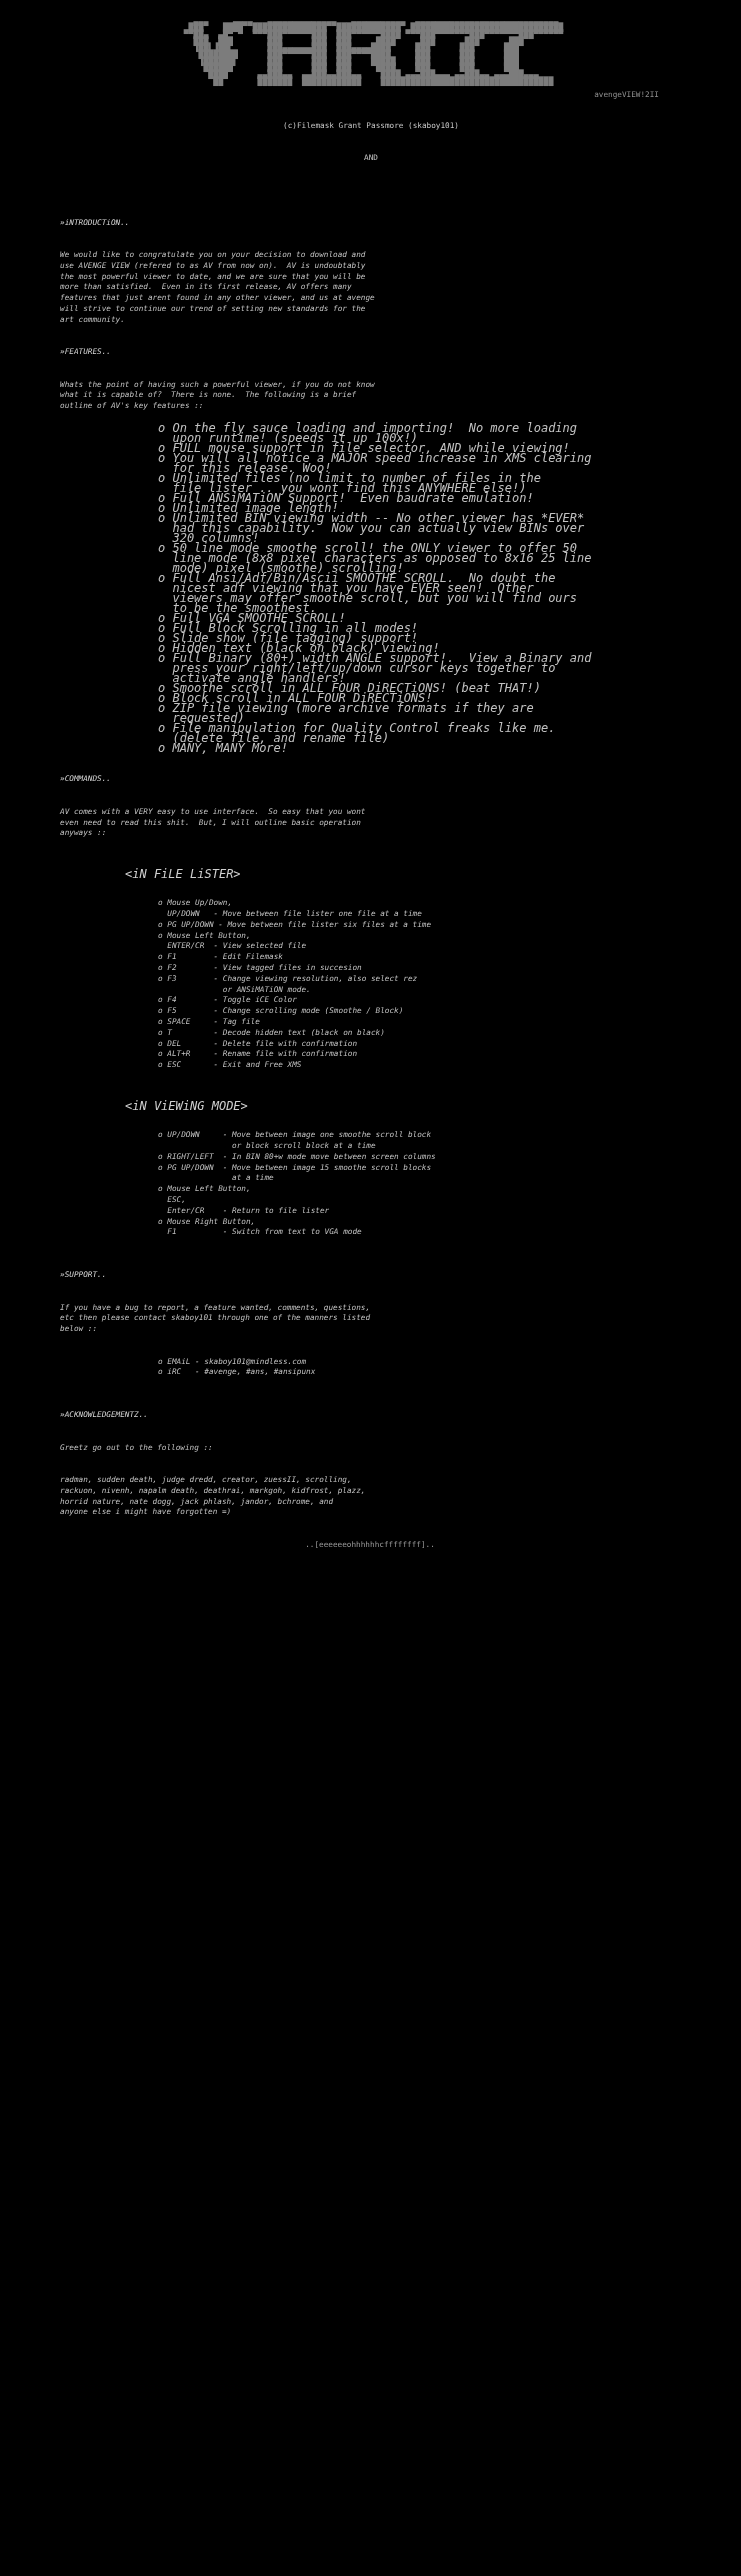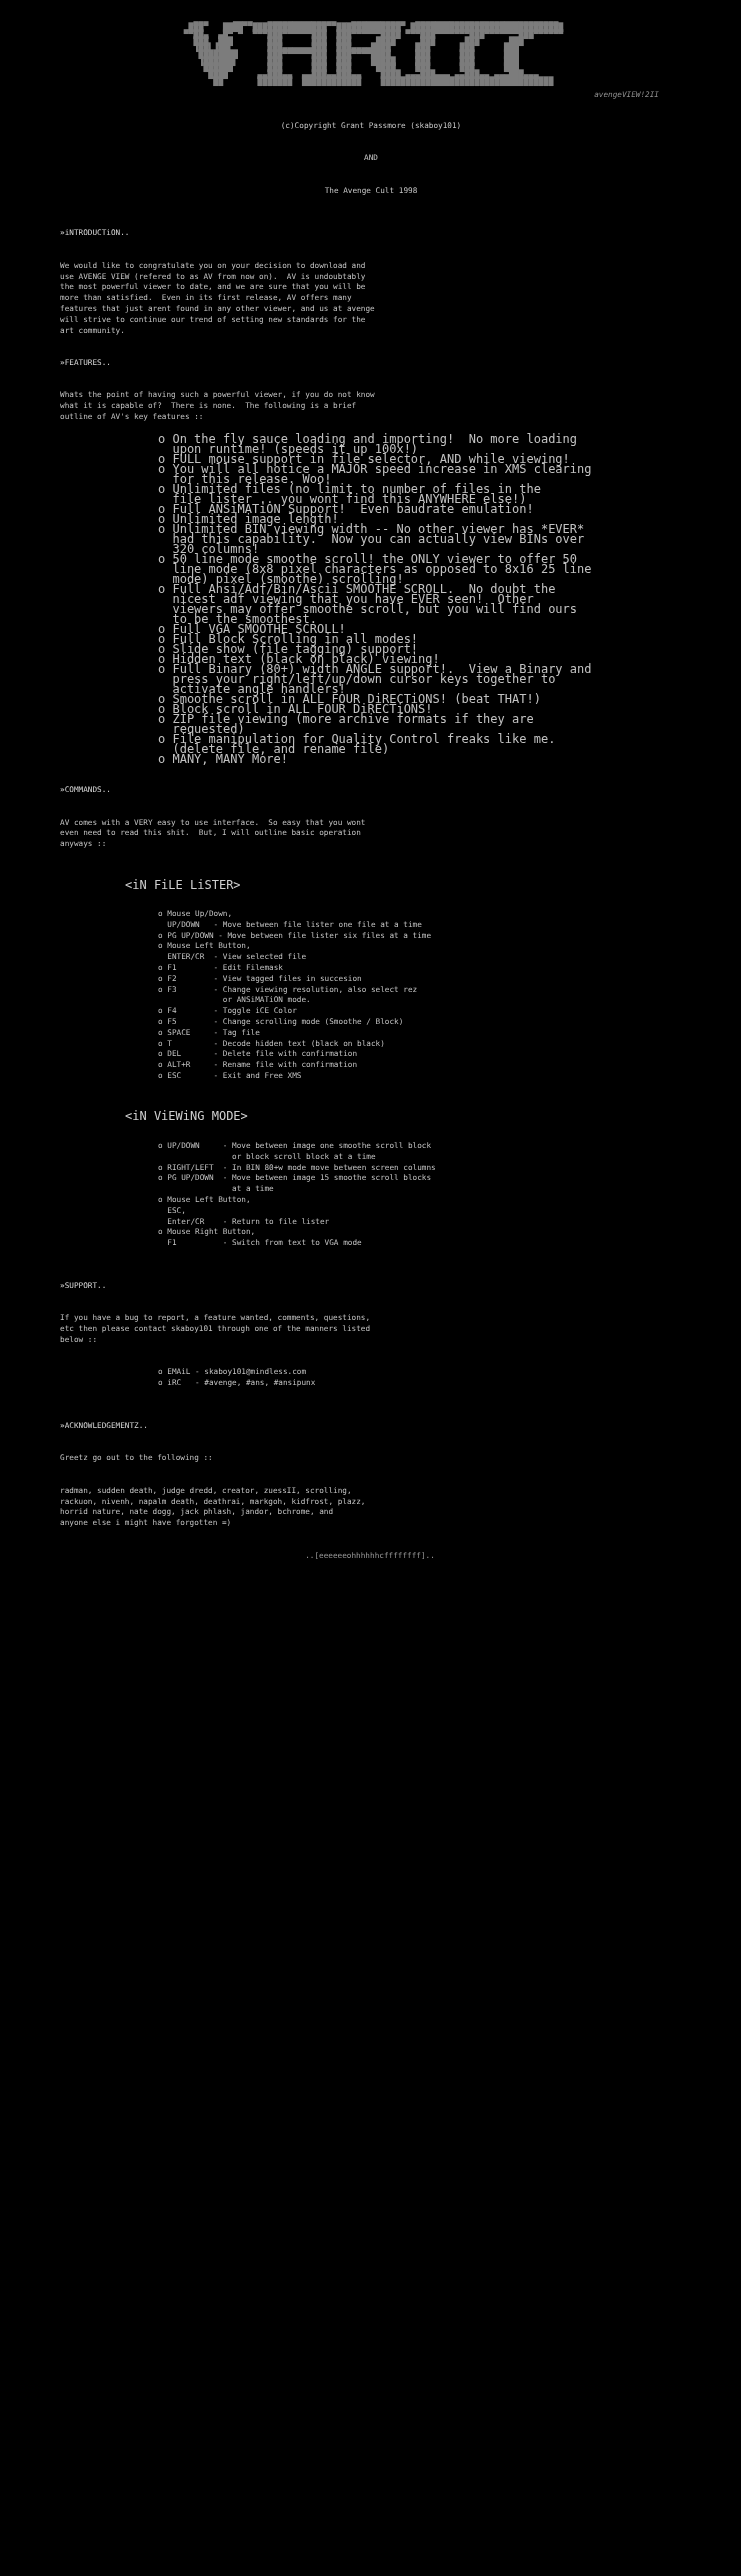--- a/index.html
+++ b/index.html
@@ -45,21 +45,20 @@
   .logo-sig {
     width: 720px;
     text-align: right;
     box-sizing: border-box;
     padding-right: 61px;
     font-size: 7.7px;
     line-height: 9.3px;
     color: #8e8e8e;
     white-space: pre;
     margin-top: 1px;
-    font-style: italic;
   }
 
   
   .center-block {
     width: 742px;
     text-align: center;
     white-space: pre;
     font-size: 7.7px;
     line-height: 10.8px;
     color: #c6c6c6;
@@ -67,20 +66,21 @@
   .gap-s { height: 10.8px; }
   .gap-m { height: 21.6px; }
   .gap-l { height: 32px; }
 
   
   .col {
     width: 624px;
     box-sizing: border-box;
     padding-left: 60px;
     padding-right: 31px;
+    font-style: italic;
   }
   .mono {
     white-space: pre;
     font-size: 7.7px;
     line-height: 10.8px;
     color: #c2c2c2;
     margin: 0;
   }
   .section-head {
     white-space: pre;
@@ -137,25 +137,24 @@
     ████████      ███▀▀▀▀▀▀███  ███▀▀▀▀████     ███      ███      ███
     ▐██████▌      ███      ███  ███    █████    ███      ███      ███
      ██████       ███      ███  ███     ████    ███      ███      ███
       ████      ▄▄███▄▄  ▄▄███▄▄███▄▄    ████ ▄▄▄███▄▄▄ ▄▄███▄▄ ▄▄▄███▄▄▄
        ██       ███████  ████████████    ███████████████████████████████████</pre>
   </div>
   <div class="logo-sig">avengeVIEW!2II</div>
 
   <div class="gap-m"></div>
 
-  <div class="center-block">(c)Copyright Grant Passmore (skaboy101)</div>
+  <div class="center-block">(c)Filemask Grant Passmore (skaboy101)</div>
   <div class="gap-m"></div>
   <div class="center-block">AND</div>
   <div class="gap-m"></div>
-  <div class="center-block">The Avenge Cult 1998</div>
 
   <div class="gap-l"></div>
 
   <div class="col">
     <div class="section-head">»iNTRODUCTiON..</div>
     <div class="gap-m"></div>
     <div class="mono">We would like to congratulate you on your decision to download and
 use AVENGE VIEW (refered to as AV from now on).  AV is undoubtably
 the most powerful viewer to date, and we are sure that you will be
 more than satisfied.  Even in its first release, AV offers many

